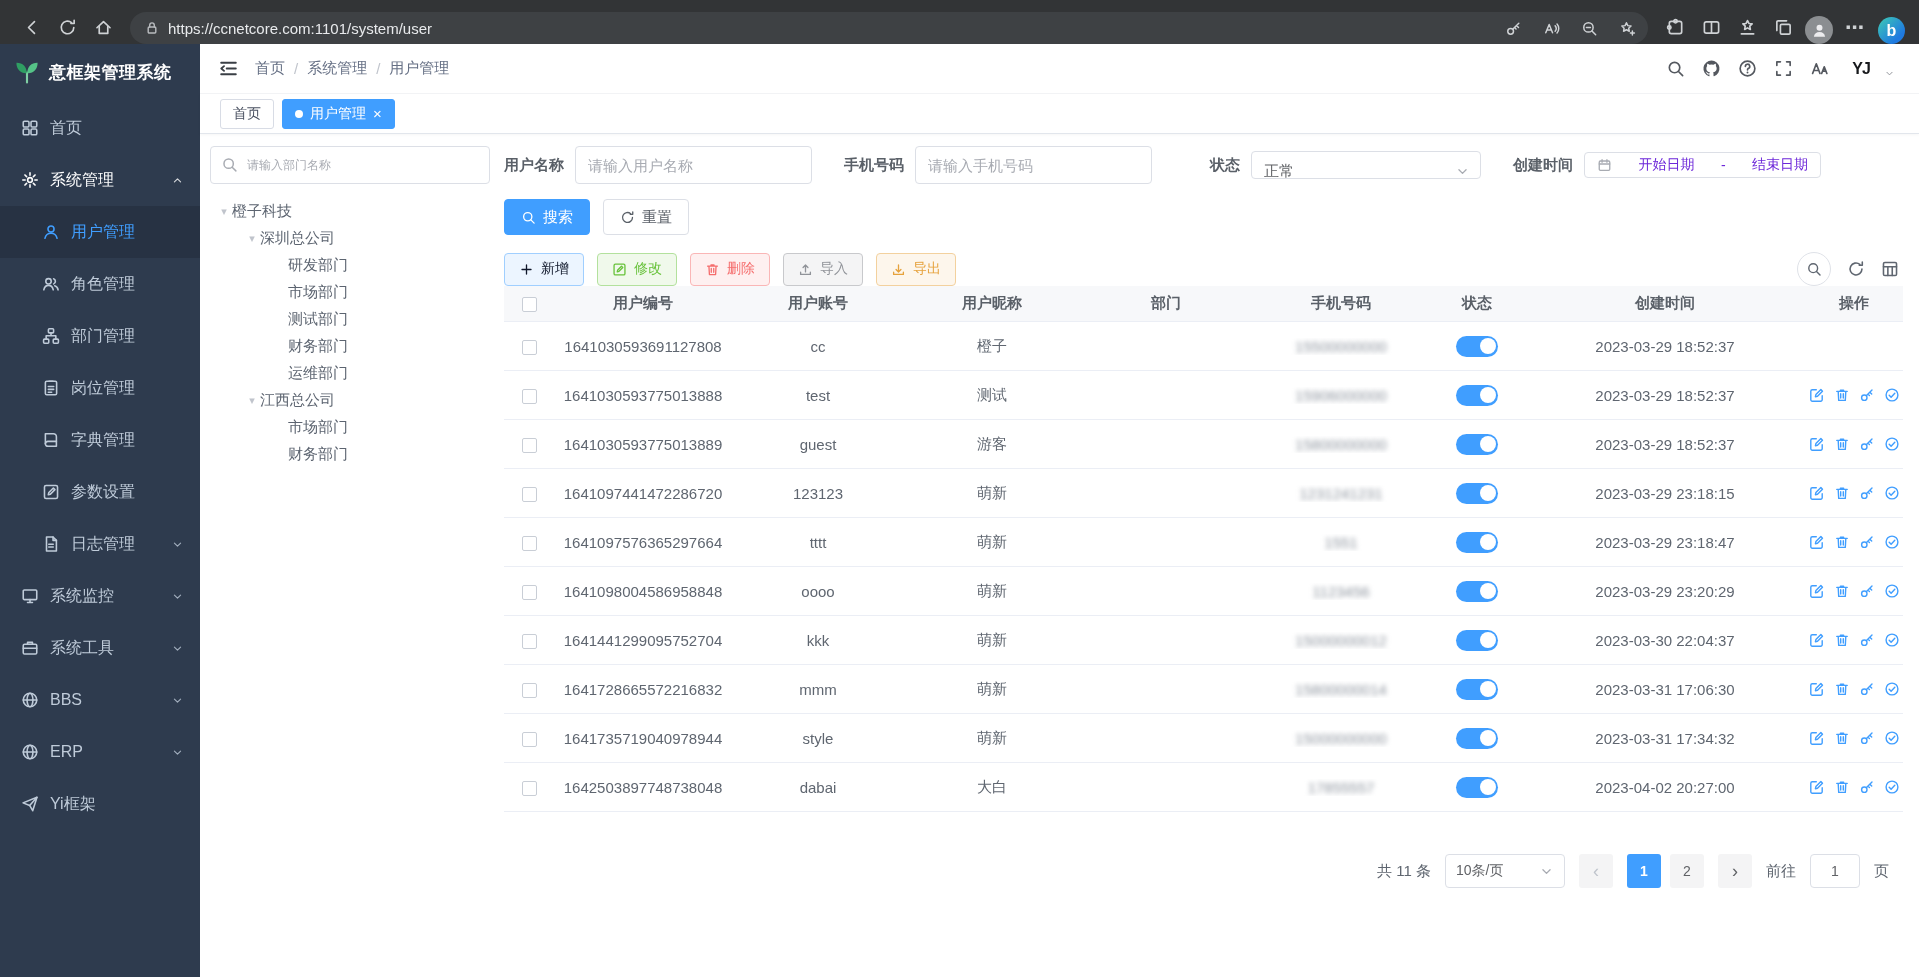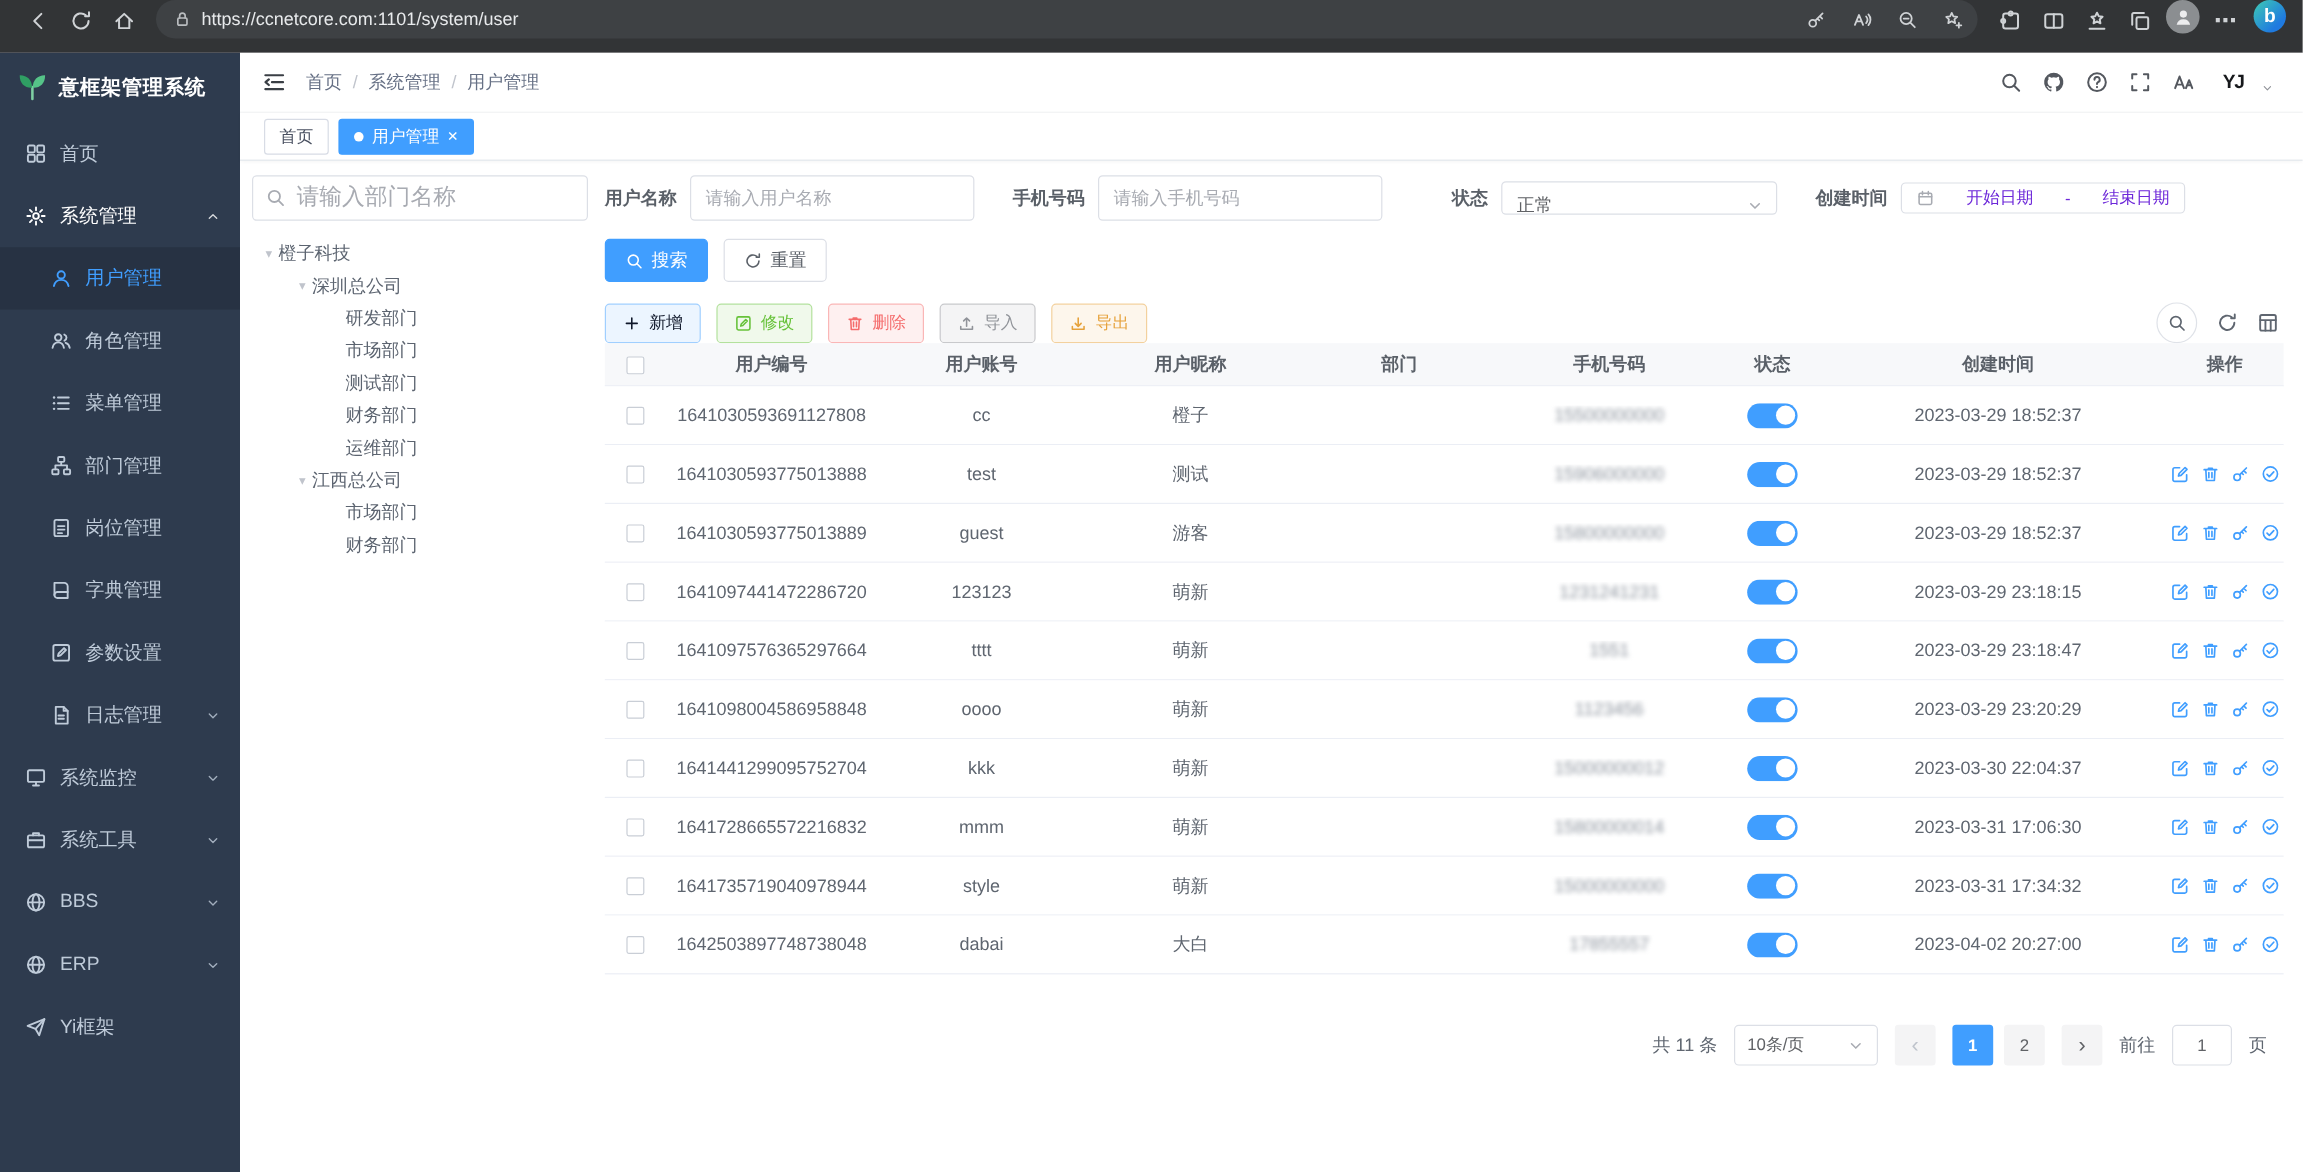--- a/index.html
+++ b/index.html
@@ -1,21 +1,21 @@
 <!DOCTYPE html>
 <html><head>
 <meta charset="utf-8">
 <style>
   *{box-sizing:border-box;margin:0;padding:0}
   html,body{width:1919px;height:977px;overflow:hidden}
   body{font-family:"Liberation Sans","DejaVu Sans",sans-serif;background:#fff;color:#333}
   svg{display:block}
 
   
-  .bbar{height:44px;background:#323436;display:flex;align-items:flex-start;gap:2px;padding:0 14px}
+  .bbar{height:44px;background:#323436;display:flex;align-items:flex-end;gap:2px;padding:0 14px}
   .bico{width:34px;height:34px;display:flex;align-items:center;justify-content:center;color:#cfd2d5;border-radius:6px;flex:0 0 auto;cursor:pointer}
   .bico svg{width:19px;height:19px}
   .urlpill{flex:1;height:32px;background:#3e4144;border-radius:16px;display:flex;align-items:center;gap:8px;padding:0 6px 0 14px;margin:0 8px;min-width:0}
   .urlpill .ico-s{color:#b9bcbf}.urlpill .ico-s svg{width:16px;height:16px}
   .url{font-size:15px;color:#e8eaec;white-space:nowrap}
   .grow{flex:1}
   .pico{width:30px;height:30px;display:flex;align-items:center;justify-content:center;color:#cfd2d5;border-radius:50%;cursor:pointer}
   .pico svg{width:17px;height:17px}
   .bavatar{width:28px;height:28px;border-radius:50%;background:#8b8e91;color:#ececee;display:flex;align-items:center;justify-content:center;cursor:pointer;flex:0 0 auto;margin:0 3px}
   .bavatar svg{width:17px;height:17px}
@@ -55,21 +55,21 @@
   .tab{height:30px;padding:0 12px;display:flex;align-items:center;gap:7px;border:1px solid #d8dce5;border-radius:3px;font-size:14px;color:#495060;background:#fff;cursor:pointer;white-space:nowrap}
   .tab.active{background:#409eff;border-color:#409eff;color:#fff}
   .tab .dot{width:8px;height:8px;border-radius:50%;background:#fff}
   .tab .close{font-size:15px;line-height:1}
 
   .content{flex:1;display:flex;gap:14px;padding:12px 16px 0 10px;min-height:0}
 
   
   .tree-panel{width:280px;flex:0 0 280px}
   .search-box{position:relative}
-  .search-box input{width:100%;height:38px;border:1px solid #dcdfe6;border-radius:4px;padding:0 10px 0 36px;font-size:19px;color:#606266;outline:none;background:#fff}
+  .search-box input{width:100%;height:38px;border:1px solid #dcdfe6;border-radius:4px;padding:0 10px 0 36px;font-size:12px;color:#606266;outline:none;background:#fff}
   .search-box input::placeholder{color:#a8abb2}
   .search-box .sico{position:absolute;left:11px;top:10px;color:#a8abb2}
   .search-box .sico svg{width:17px;height:17px}
   .tree{margin-top:14px}
   .tree-node{height:27px;display:flex;align-items:center;font-size:15px;color:#5c6470;cursor:pointer;white-space:nowrap}
   .tree-caret{width:16px;flex:0 0 16px;color:#c0c4cc;font-size:11px;text-align:center}
 
   
   .main-panel{flex:1;min-width:0;display:flex;flex-direction:column}
   .filters{display:flex;align-items:center}
@@ -270,31 +270,20 @@
               <circle cx="5.8" cy="5.6" r="2.4"></circle>
               <path d="M1.6 13.2c.5-2.7 2.2-4 4.2-4s3.7 1.3 4.2 4"></path>
               <path d="M10.3 3.4a2.4 2.4 0 0 1 .1 4.5M11.3 9.5c1.7.5 2.7 1.7 3 3.7"></path>
             </svg>
           </span>
           <span>角色管理</span>
         </div>
         <div class="menu-item sub">
           <span class="ico">
             <svg viewBox="0 0 16 16" fill="none" stroke="currentColor" stroke-width="1.4" stroke-linecap="round" stroke-linejoin="round">
-              <path d="M5.6 3.8h8M5.6 8h8M5.6 12.2h8"></path>
-              <circle cx="2.7" cy="3.8" r=".9" fill="currentColor" stroke="none"></circle>
-              <circle cx="2.7" cy="8" r=".9" fill="currentColor" stroke="none"></circle>
-              <circle cx="2.7" cy="12.2" r=".9" fill="currentColor" stroke="none"></circle>
-            </svg>
-          </span>
-          <span>菜单管理</span>
-        </div>
-        <div class="menu-item sub">
-          <span class="ico">
-            <svg viewBox="0 0 16 16" fill="none" stroke="currentColor" stroke-width="1.4" stroke-linecap="round" stroke-linejoin="round">
               <rect x="5.7" y="1.6" width="4.6" height="3.6" rx=".8"></rect>
               <rect x="1.4" y="10.8" width="4.6" height="3.6" rx=".8"></rect>
               <rect x="10" y="10.8" width="4.6" height="3.6" rx=".8"></rect>
               <path d="M8 5.2v2.6M3.7 10.8V7.8h8.6v3"></path>
             </svg>
           </span>
           <span>部门管理</span>
         </div>
         <div class="menu-item sub">
           <span class="ico">

